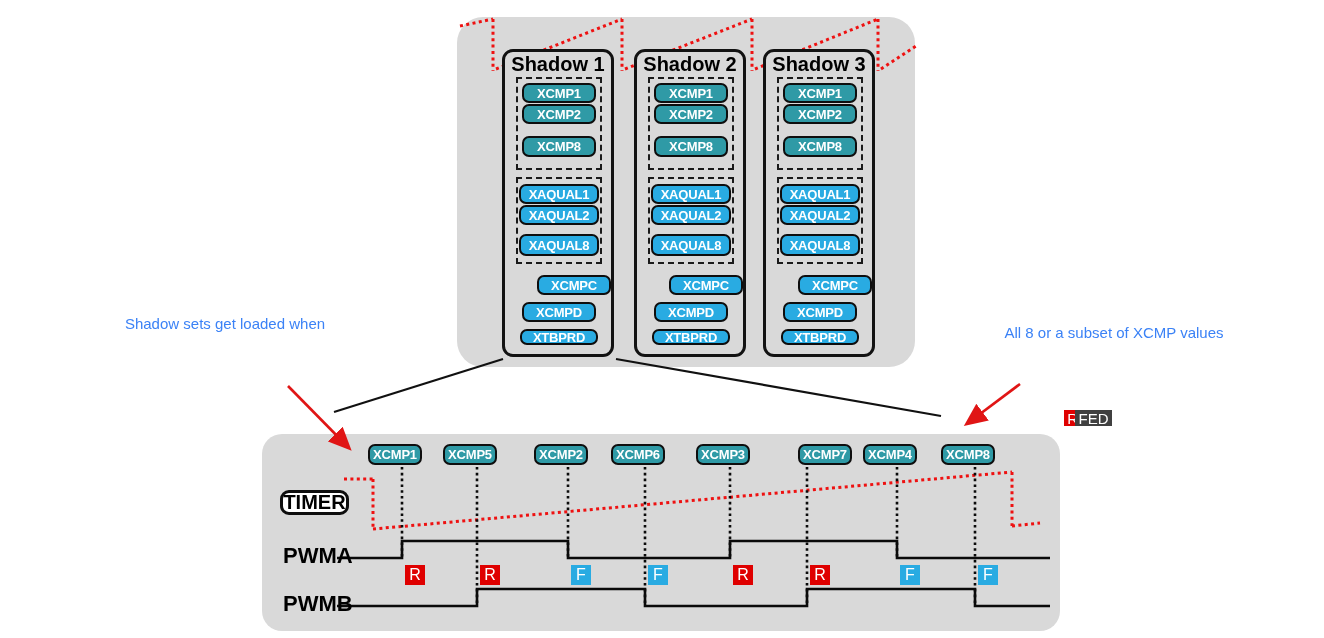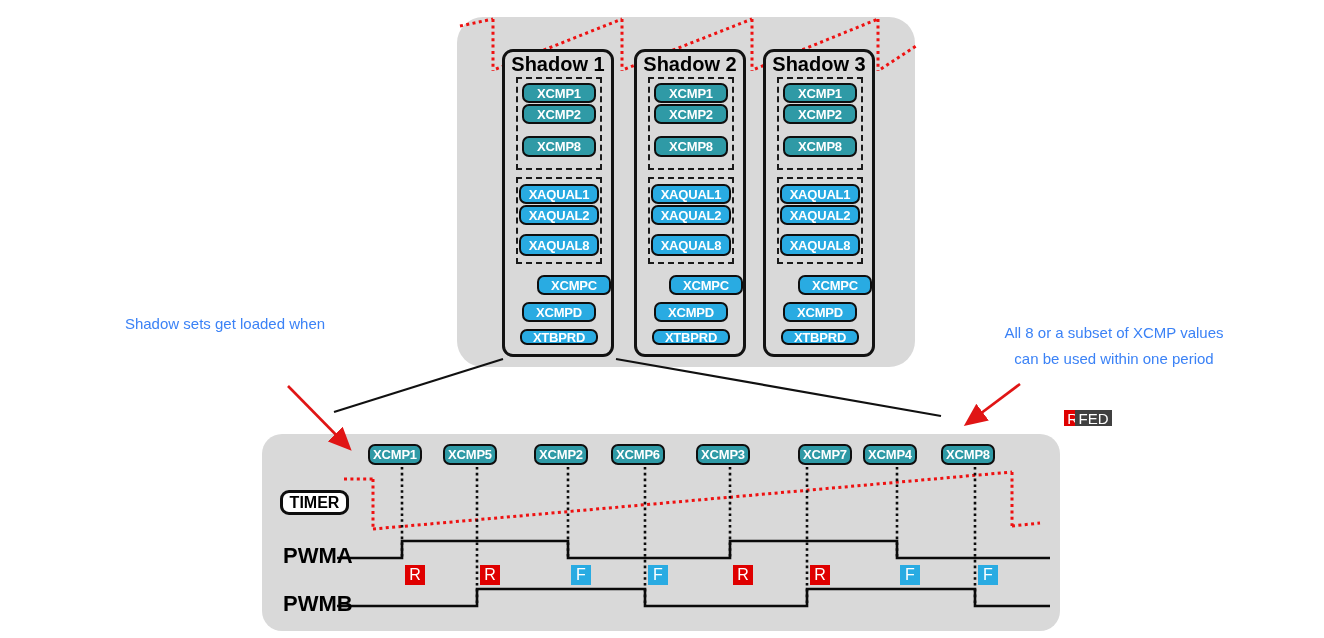--- a/index.html
+++ b/index.html
@@ -32,21 +32,21 @@
   .posX8{left:17px;top:84px;width:74px;height:21px;}
   .posAQ8{left:14px;top:182px;width:80px;height:22px;}
   .posC{left:32px;top:223px;width:74px;height:20px;}
   .posD{left:17px;top:250px;width:74px;height:20px;}
   .posP{left:15px;top:277px;width:78px;height:16px;}
 
   
   .b-chip{position:absolute;top:444px;width:54px;height:21px;z-index:2;font-size:13px;}
   #timer-chip{position:absolute;left:280px;top:490px;width:69px;height:25px;z-index:2;
               box-sizing:border-box;border:3px solid #0e0e0e;border-radius:9px;background:#fff;
-              color:#000;font-size:16px;font-weight:bold;display:flex;align-items:center;justify-content:center;}
+              color:#000;font-size:20px;font-weight:bold;display:flex;align-items:center;justify-content:center;}
   .sig-label{position:absolute;z-index:2;font-size:22px;font-weight:bold;color:#000;}
   #pwma-label{left:283px;top:543px;}
   #pwmb-label{left:283px;top:591px;}
   .marker{position:absolute;top:565px;width:20px;height:20px;z-index:3;color:#fff;
           font-size:16px;text-align:center;line-height:20px;}
   .marker.R{background:#DF0000;}
   .marker.F{background:#29ABE2;}
 
   
   .note{position:absolute;z-index:2;color:#3b82f6;font-size:15px;line-height:26px;text-align:center;}
@@ -179,19 +179,18 @@
 
   <div id="timer-chip">TIMER</div>
   <div id="pwma-label" class="sig-label">PWMA</div>
   <div id="pwmb-label" class="sig-label">PWMB</div>
 
   <div id="note-left" class="note">
     <div>Shadow sets get loaded when</div>
   </div>
   <div id="note-right" class="note">
     <div>All 8 or a subset of XCMP values</div>
-    <div>can be used within one period</div>
   </div>
 
   <div id="legend-red" class="legend-chip">RED</div>
   <div id="legend-fed" class="legend-chip">FED</div>
 
 </div>
 
 </body></html>

